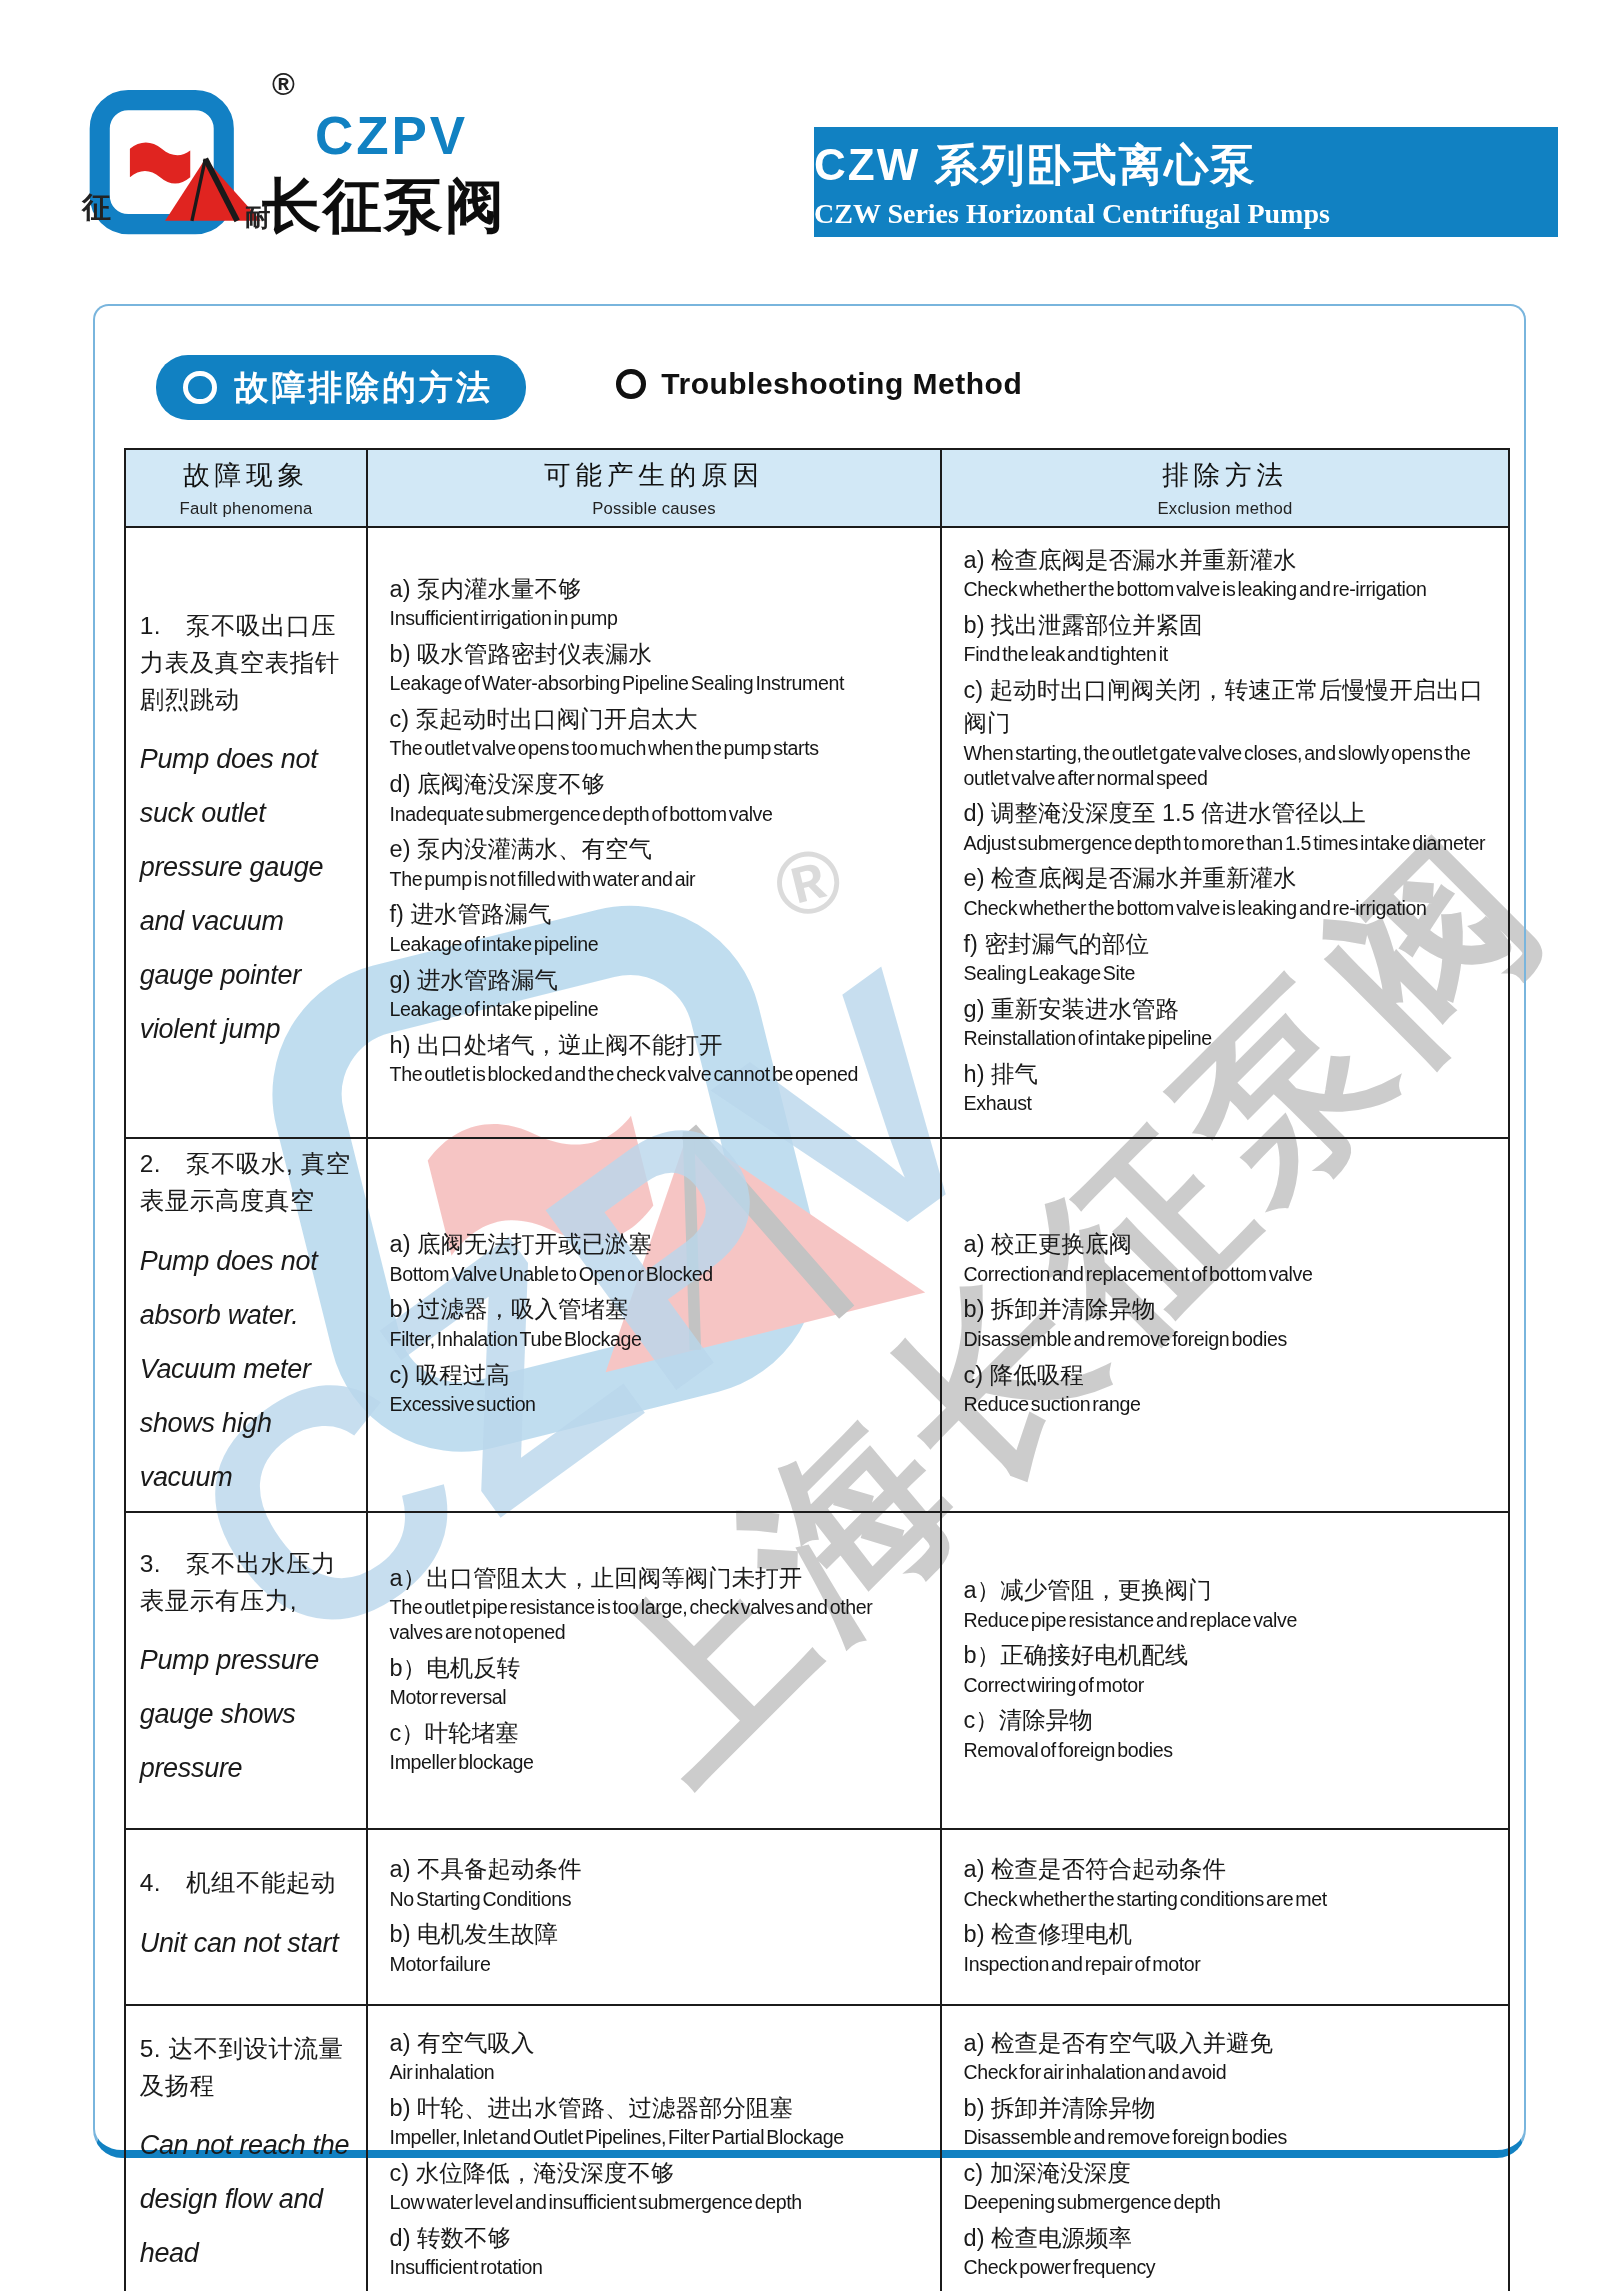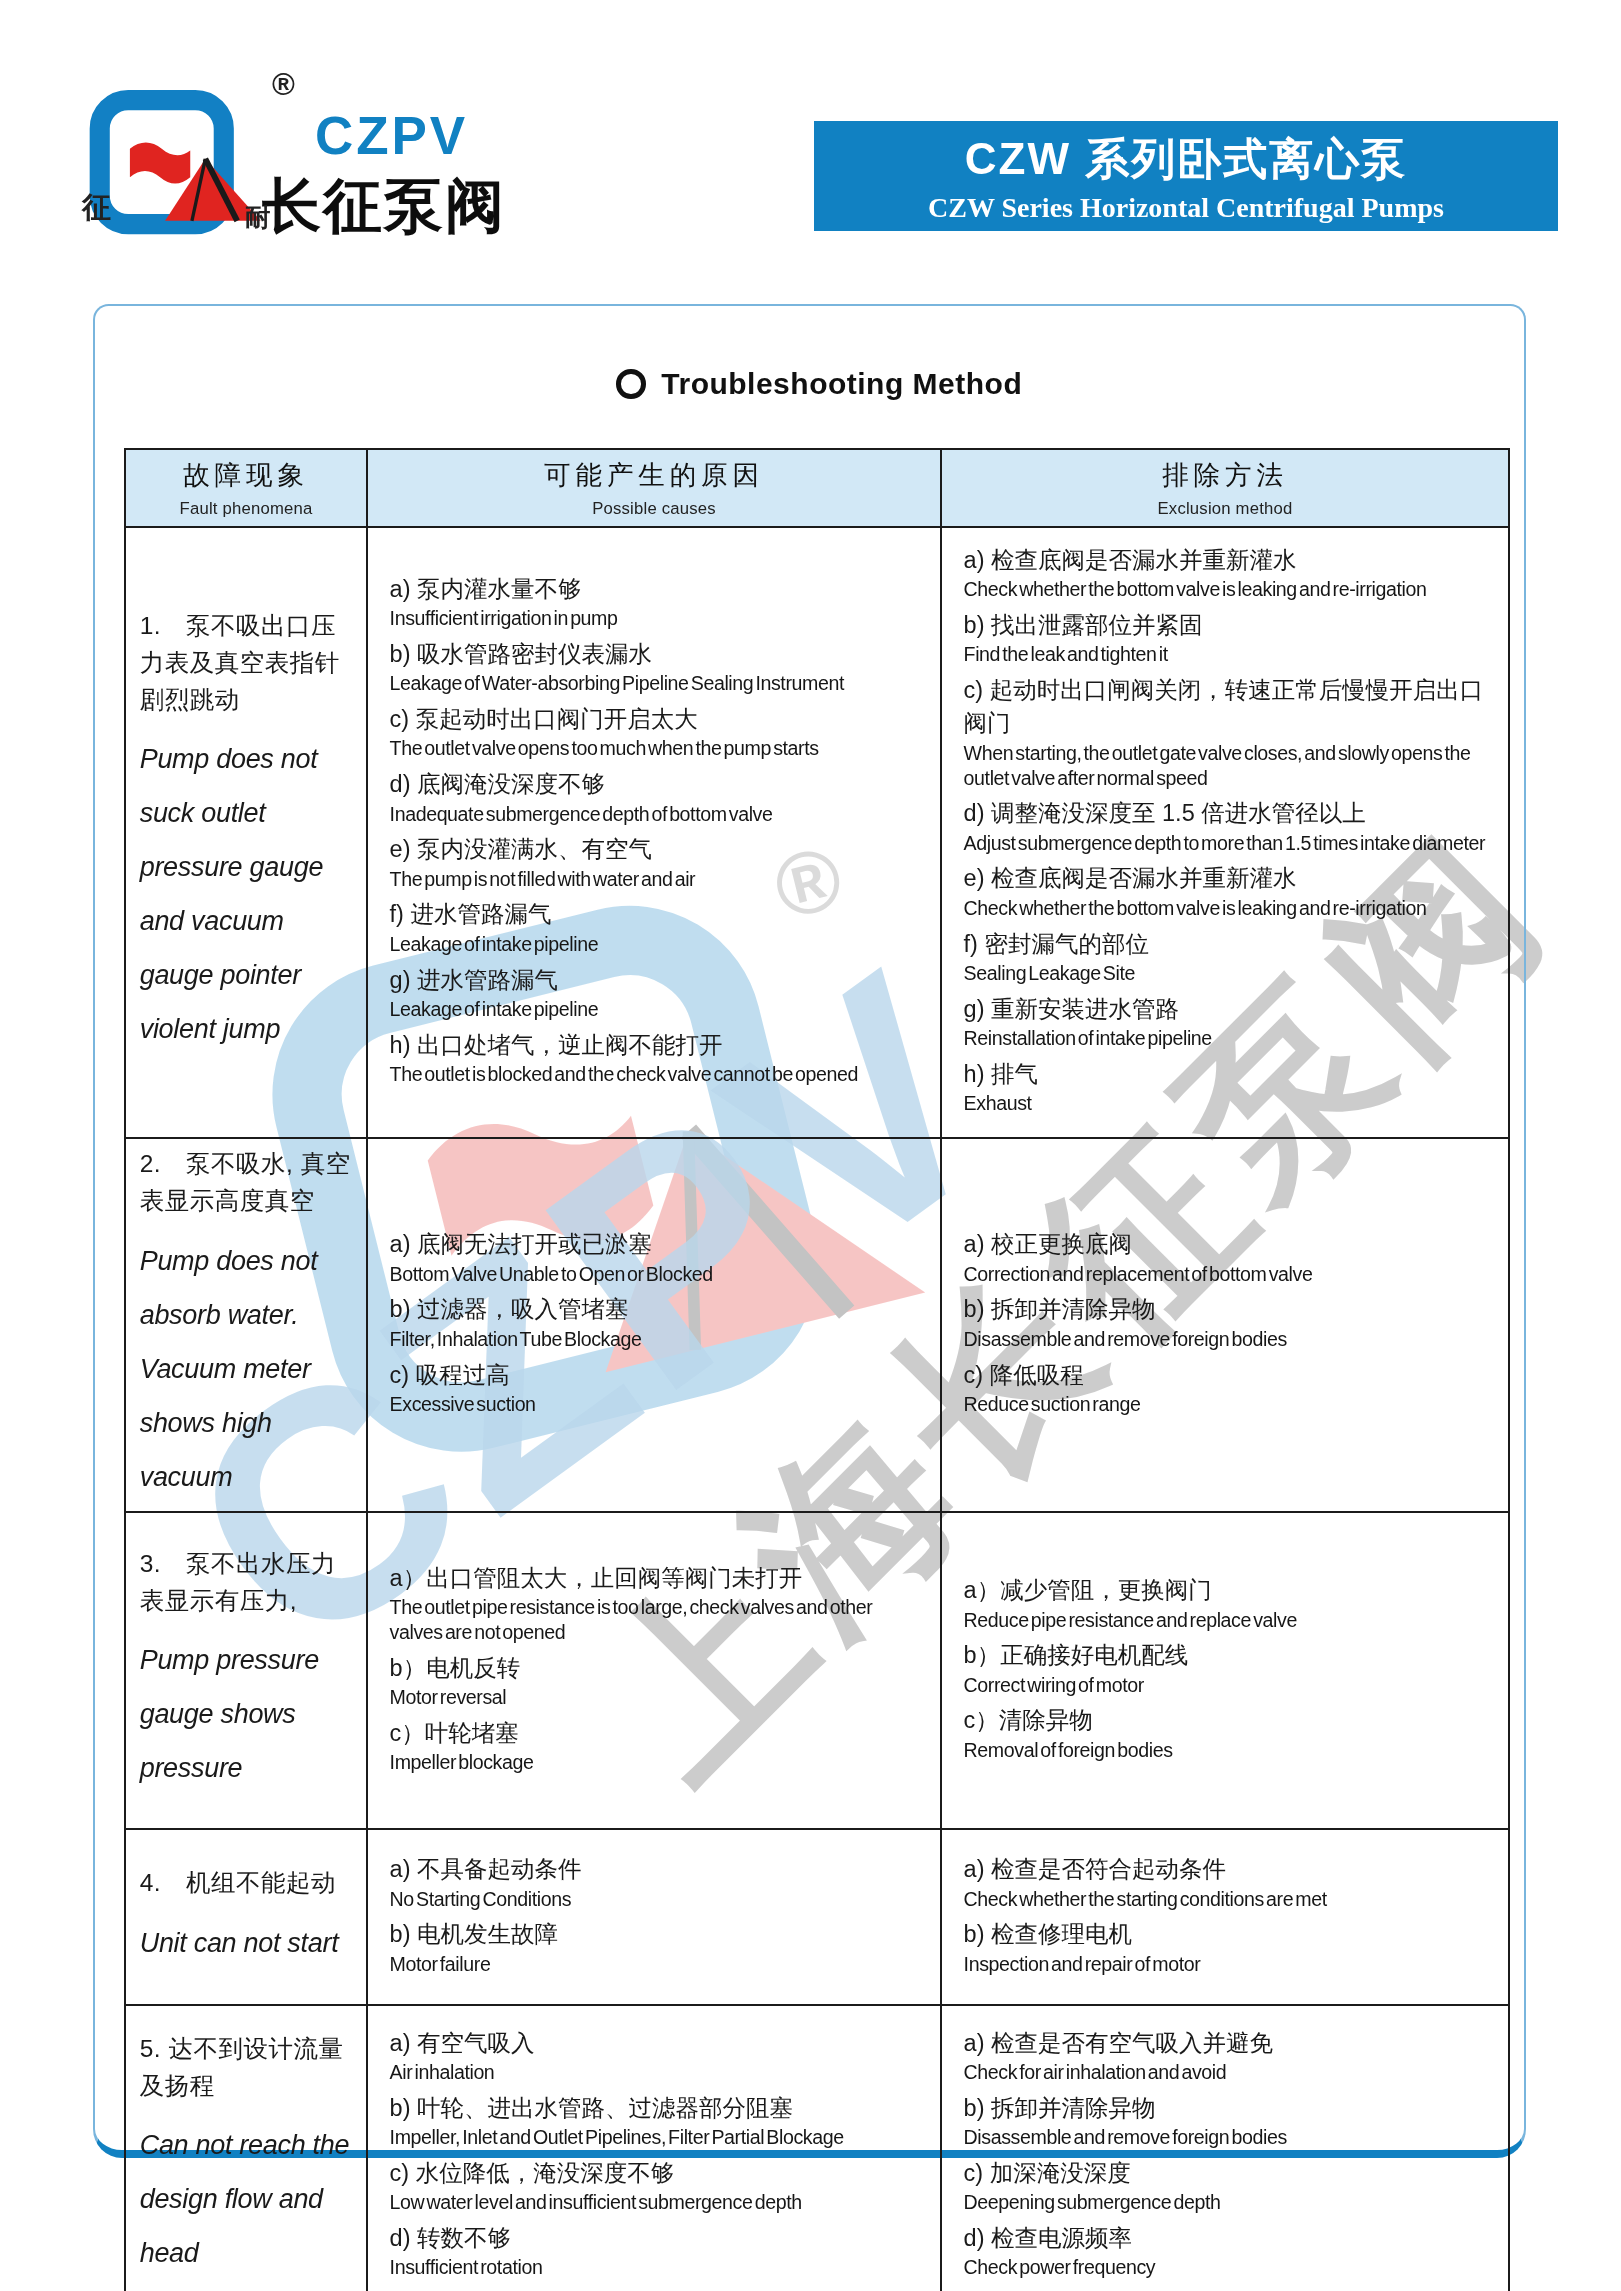--- a/index.html
+++ b/index.html
@@ -9,22 +9,22 @@
   }
   
   .logo{position:absolute;left:80px;top:51px;width:490px;height:206px;z-index:3;}
   .logo .mark{position:absolute;left:7.8px;top:37px;width:176px;height:160px;}
   .logo .reg{position:absolute;left:192px;top:15.7px;font-size:31px;font-weight:bold;color:#222;}
   .logo .brand-en{position:absolute;left:235px;top:54px;font-size:53px;font-weight:bold;color:var(--accent,#1181c2);letter-spacing:2.9px;}
   .logo .brand-zh{position:absolute;left:182px;top:116px;font-size:59px;font-weight:bold;color:#0d0d0d;letter-spacing:2px;}
   .logo .seal-a{position:absolute;left:2px;top:137px;font-size:29px;font-weight:bold;color:#222;}
   .logo .seal-b{position:absolute;left:165px;top:149px;font-size:25.5px;font-weight:bold;color:#222;}
   .banner{
-    position:absolute;left:814px;top:121px;width:744px;height:110px;z-index:3;
-    background:var(--accent,#1181c2);color:#fff;text-align:center;
+    position:absolute;left:814px;top:127px;width:744px;height:110px;z-index:3;
+    background:var(--accent,#1181c2);color:#fff;
   }
   .banner .t-zh{font-size:44px;font-weight:bold;letter-spacing:2px;margin-top:8.8px;}
   .banner .t-en{font-size:28px;font-weight:bold;letter-spacing:0px;margin-top:2.9px;font-family:Liberation Serif, serif;}
   
   .watermark{position:absolute;inset:0;z-index:1;pointer-events:none;}
   .wm-logo{position:absolute;left:294px;top:912px;width:608px;height:549px;opacity:.26;transform:rotate(-14deg);}
   .wm-logo svg{width:608px;height:549px;}
   .wm-logo .reg{position:absolute;left:549px;top:-19.6px;font-size:88px;font-weight:bold;color:#777;}
   .wm-czpv{position:absolute;left:147px;top:1127px;font-size:323px;font-weight:bold;color:#bad7ec;letter-spacing:7.8px;transform:rotate(-36deg);opacity:.8;white-space:nowrap;}
   .wm-cn{position:absolute;left:461px;top:1176px;font-size:191px;font-weight:bold;color:#8f8f8f;letter-spacing:13.7px;transform:rotate(-45deg);opacity:.45;white-space:nowrap;}
@@ -94,20 +94,24 @@
     <span class="seal-b">耐</span>
   </div>
 
   <div class="banner">
     <div class="t-zh">CZW 系列卧式离心泵</div>
     <div class="t-en">CZW Series Horizontal Centrifugal Pumps</div>
   </div>
 
   <div class="frame">
 
+    <div class="pill">
+      <span class="ring"></span>
+      <span class="txt">故障排除的方法</span>
+    </div>
     <div class="sec-en">
       <span class="ring"></span>
       <span class="txt">Troubleshooting Method</span>
     </div>
 
     <table class="tbl">
       <colgroup>
           <col style="width:242px">
           <col style="width:574px">
           <col style="width:568px">

